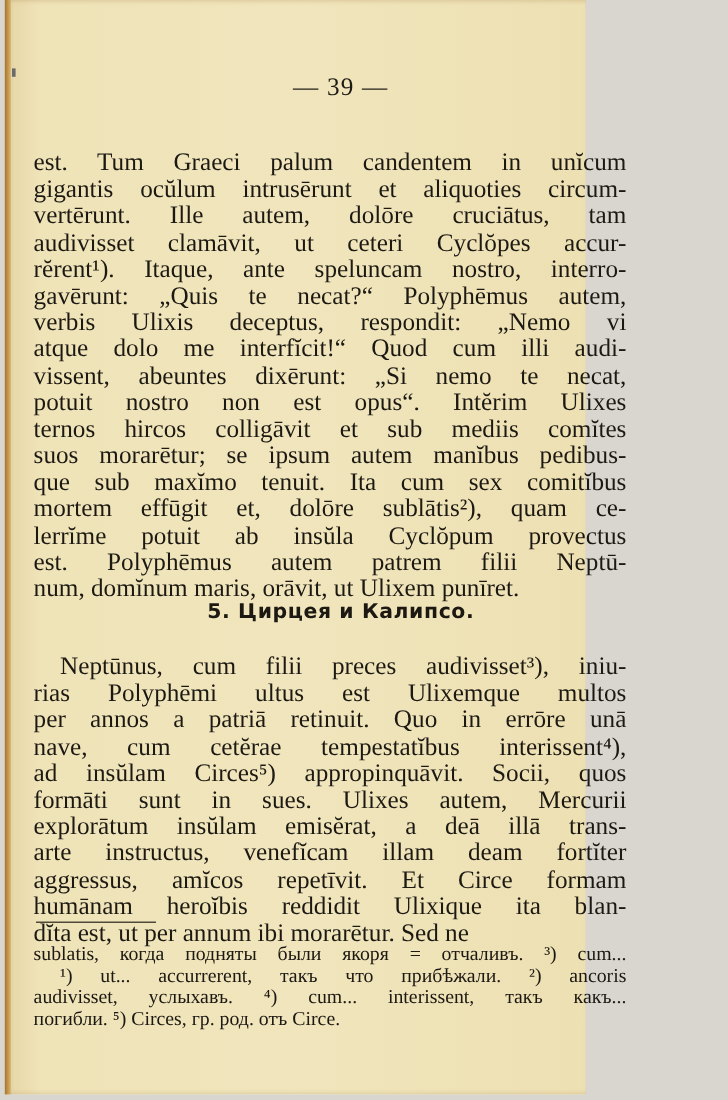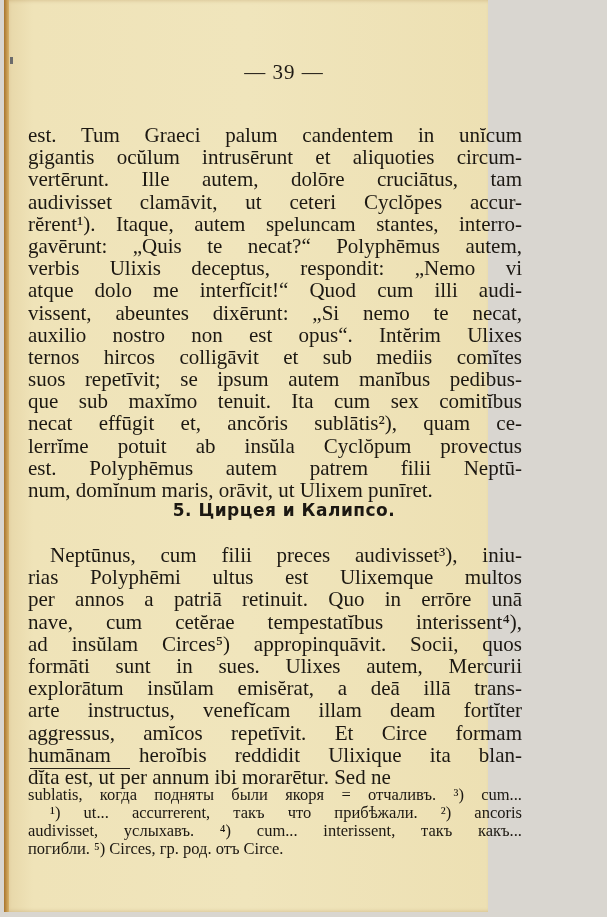--- a/index.html
+++ b/index.html
@@ -59,30 +59,30 @@
   <div class="spine"></div>
   <div class="left-mark"></div>
 
   <div class="page-number">— 39 —</div>
 
   <div class="body-text" id="p1">
       <span class="line">est. Tum Graeci palum candentem in unĭcum</span>
       <span class="line">gigantis ocŭlum intrusērunt et aliquoties circum-</span>
       <span class="line">vertērunt. Ille autem, dolōre cruciātus, tam</span>
       <span class="line">audivisset clamāvit, ut ceteri Cyclŏpes accur-</span>
-      <span class="line">rĕrent¹). Itaque, autem speluncam stantes, interro-</span>
+      <span class="line">rĕrent¹). Itaque, ante speluncam nostro, interro-</span>
       <span class="line">gavērunt: „Quis te necat?“ Polyphēmus autem,</span>
       <span class="line">verbis Ulixis deceptus, respondit: „Nemo vi</span>
       <span class="line">atque dolo me interfĭcit!“ Quod cum illi audi-</span>
       <span class="line">vissent, abeuntes dixērunt: „Si nemo te necat,</span>
-      <span class="line">auxilio nostro non est opus“. Intĕrim Ulixes</span>
+      <span class="line">potuit nostro non est opus“. Intĕrim Ulixes</span>
       <span class="line">ternos hircos colligāvit et sub mediis comĭtes</span>
-      <span class="line">suos repetīvit; se ipsum autem manĭbus pedibus-</span>
+      <span class="line">suos morarētur; se ipsum autem manĭbus pedibus-</span>
       <span class="line">que sub maxĭmo tenuit. Ita cum sex comitĭbus</span>
-      <span class="line">necat effūgit et, ancŏris sublātis²), quam ce-</span>
+      <span class="line">mortem effūgit et, dolōre sublātis²), quam ce-</span>
       <span class="line">lerrĭme potuit ab insŭla Cyclŏpum provectus</span>
       <span class="line">est. Polyphēmus autem patrem filii Neptū-</span>
       <span class="line last">num, domĭnum maris, orāvit, ut Ulixem punīret.</span>
     </div>
 
   <div class="heading">5. Цирцея и Калипсо.</div>
 
   <div class="body-text body-text-2" id="p2">
       <span class="line indent">Neptūnus, cum filii preces audivisset³), iniu-</span>
       <span class="line">rias Polyphēmi ultus est Ulixemque multos</span>

